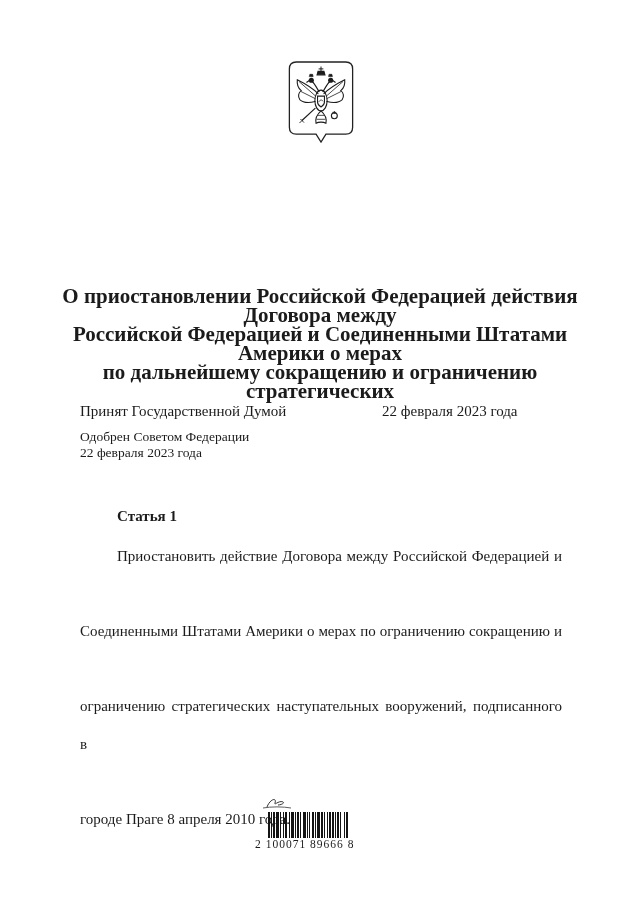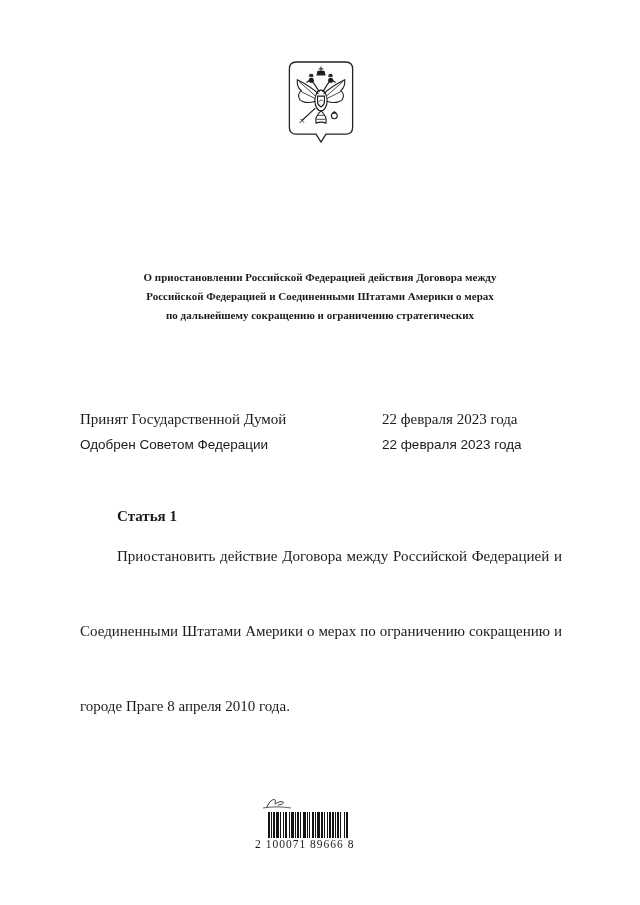--- a/index.html
+++ b/index.html
@@ -28,36 +28,37 @@
     left:0;top:177px;width:640px;
     text-align:center;
     font-size:21px;
     font-weight:bold;
     letter-spacing:7px;
     word-spacing:26px;
   }
 
   
   .doc-title{
-    left:60px;top:268px;width:520px;
+    left:60px;top:287px;width:520px;
     text-align:center;
     font-weight:bold;
-    font-size:11px;
+    font-size:21px;
   }
   .doc-title .t-line{line-height:19px;}
 
   
   .adoption{left:80px;top:403px;width:482px;}
   .adopt-row{display:flex;align-items:baseline;height:26px;}
-  .adopt-label{flex:1;margin-top:8px;}
+  .adopt-label{flex:1;}
   .adopt-date{width:180px;text-align:left;}
   .row-serif{font-size:15px;}
   .row-mono{
-    font-family:Liberation Sans, sans-serif;
+    font-family:Liberation Serif, serif;
     font-size:13.5px;
+    flex-direction:column;
   }
 
   
   .article-heading{
     left:117px;top:508px;
     font-weight:bold;
     font-size:15px;
   }
   .article-body{
     left:80px;top:538px;width:482px;
@@ -155,20 +156,21 @@
     <div class="adopt-row row-mono">
       <span class="adopt-label">Одобрен Советом Федерации</span>
       <span class="adopt-date">22 февраля 2023 года</span>
     </div>
   </div>
 
   <div class="abs article-heading">Статья 1</div>
   <div class="abs article-body">
     <div class="body-line first">Приостановить действие Договора между Российской Федерацией и</div>
     <div class="body-line">Соединенными Штатами Америки о мерах по ограничению сокращению и</div>
+    <div class="body-line">ограничению стратегических наступательных вооружений, подписанного в</div>
     <div class="body-line last">городе Праге 8 апреля 2010 года.</div>
   </div>
 
   <svg class="abs squiggle" viewBox="0 0 36 18" xmlns="http://www.w3.org/2000/svg">
     <path d="M6 12 C9 4 16 2 14 8 C13 11 18 5 22 7 C24 8 20 10 17 10" fill="none" stroke="#333" stroke-width="1"></path>
     <path d="M2 13 C10 11.5 22 11.5 30 13" fill="none" stroke="#333" stroke-width="0.8"></path>
   </svg>
   <div class="abs barcode-bars">
       <div class="bar" style="width: 2px;"></div>
       <div class="gap" style="width: 1px;"></div>

